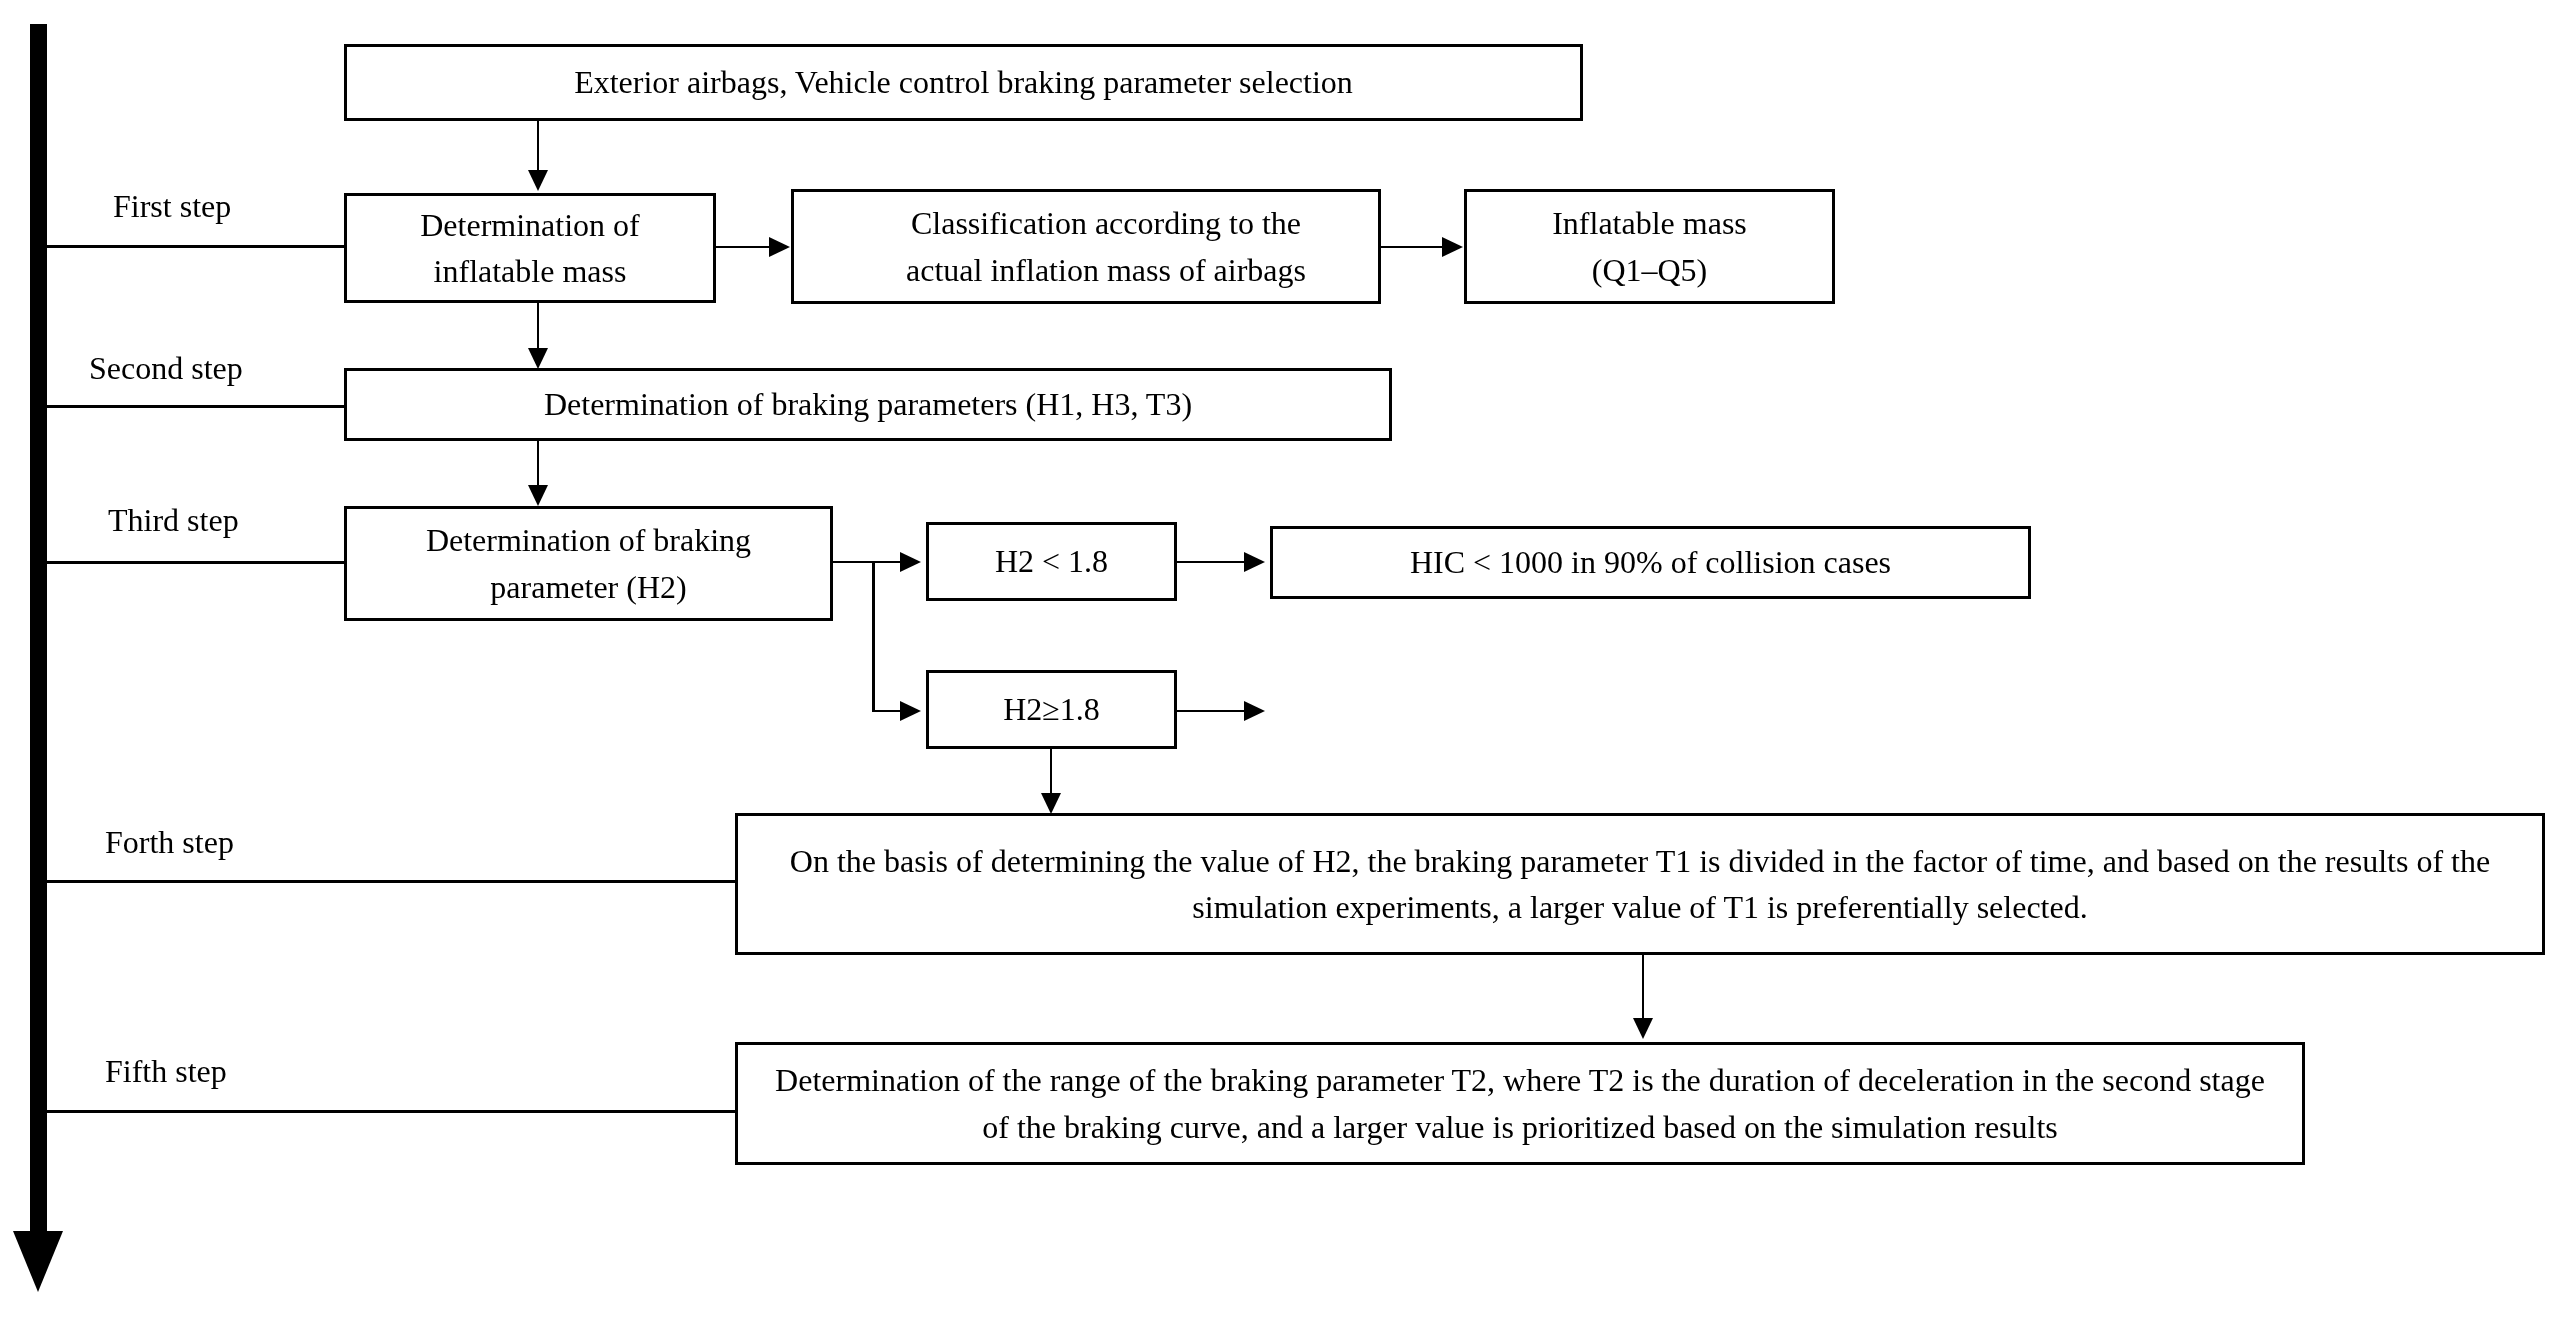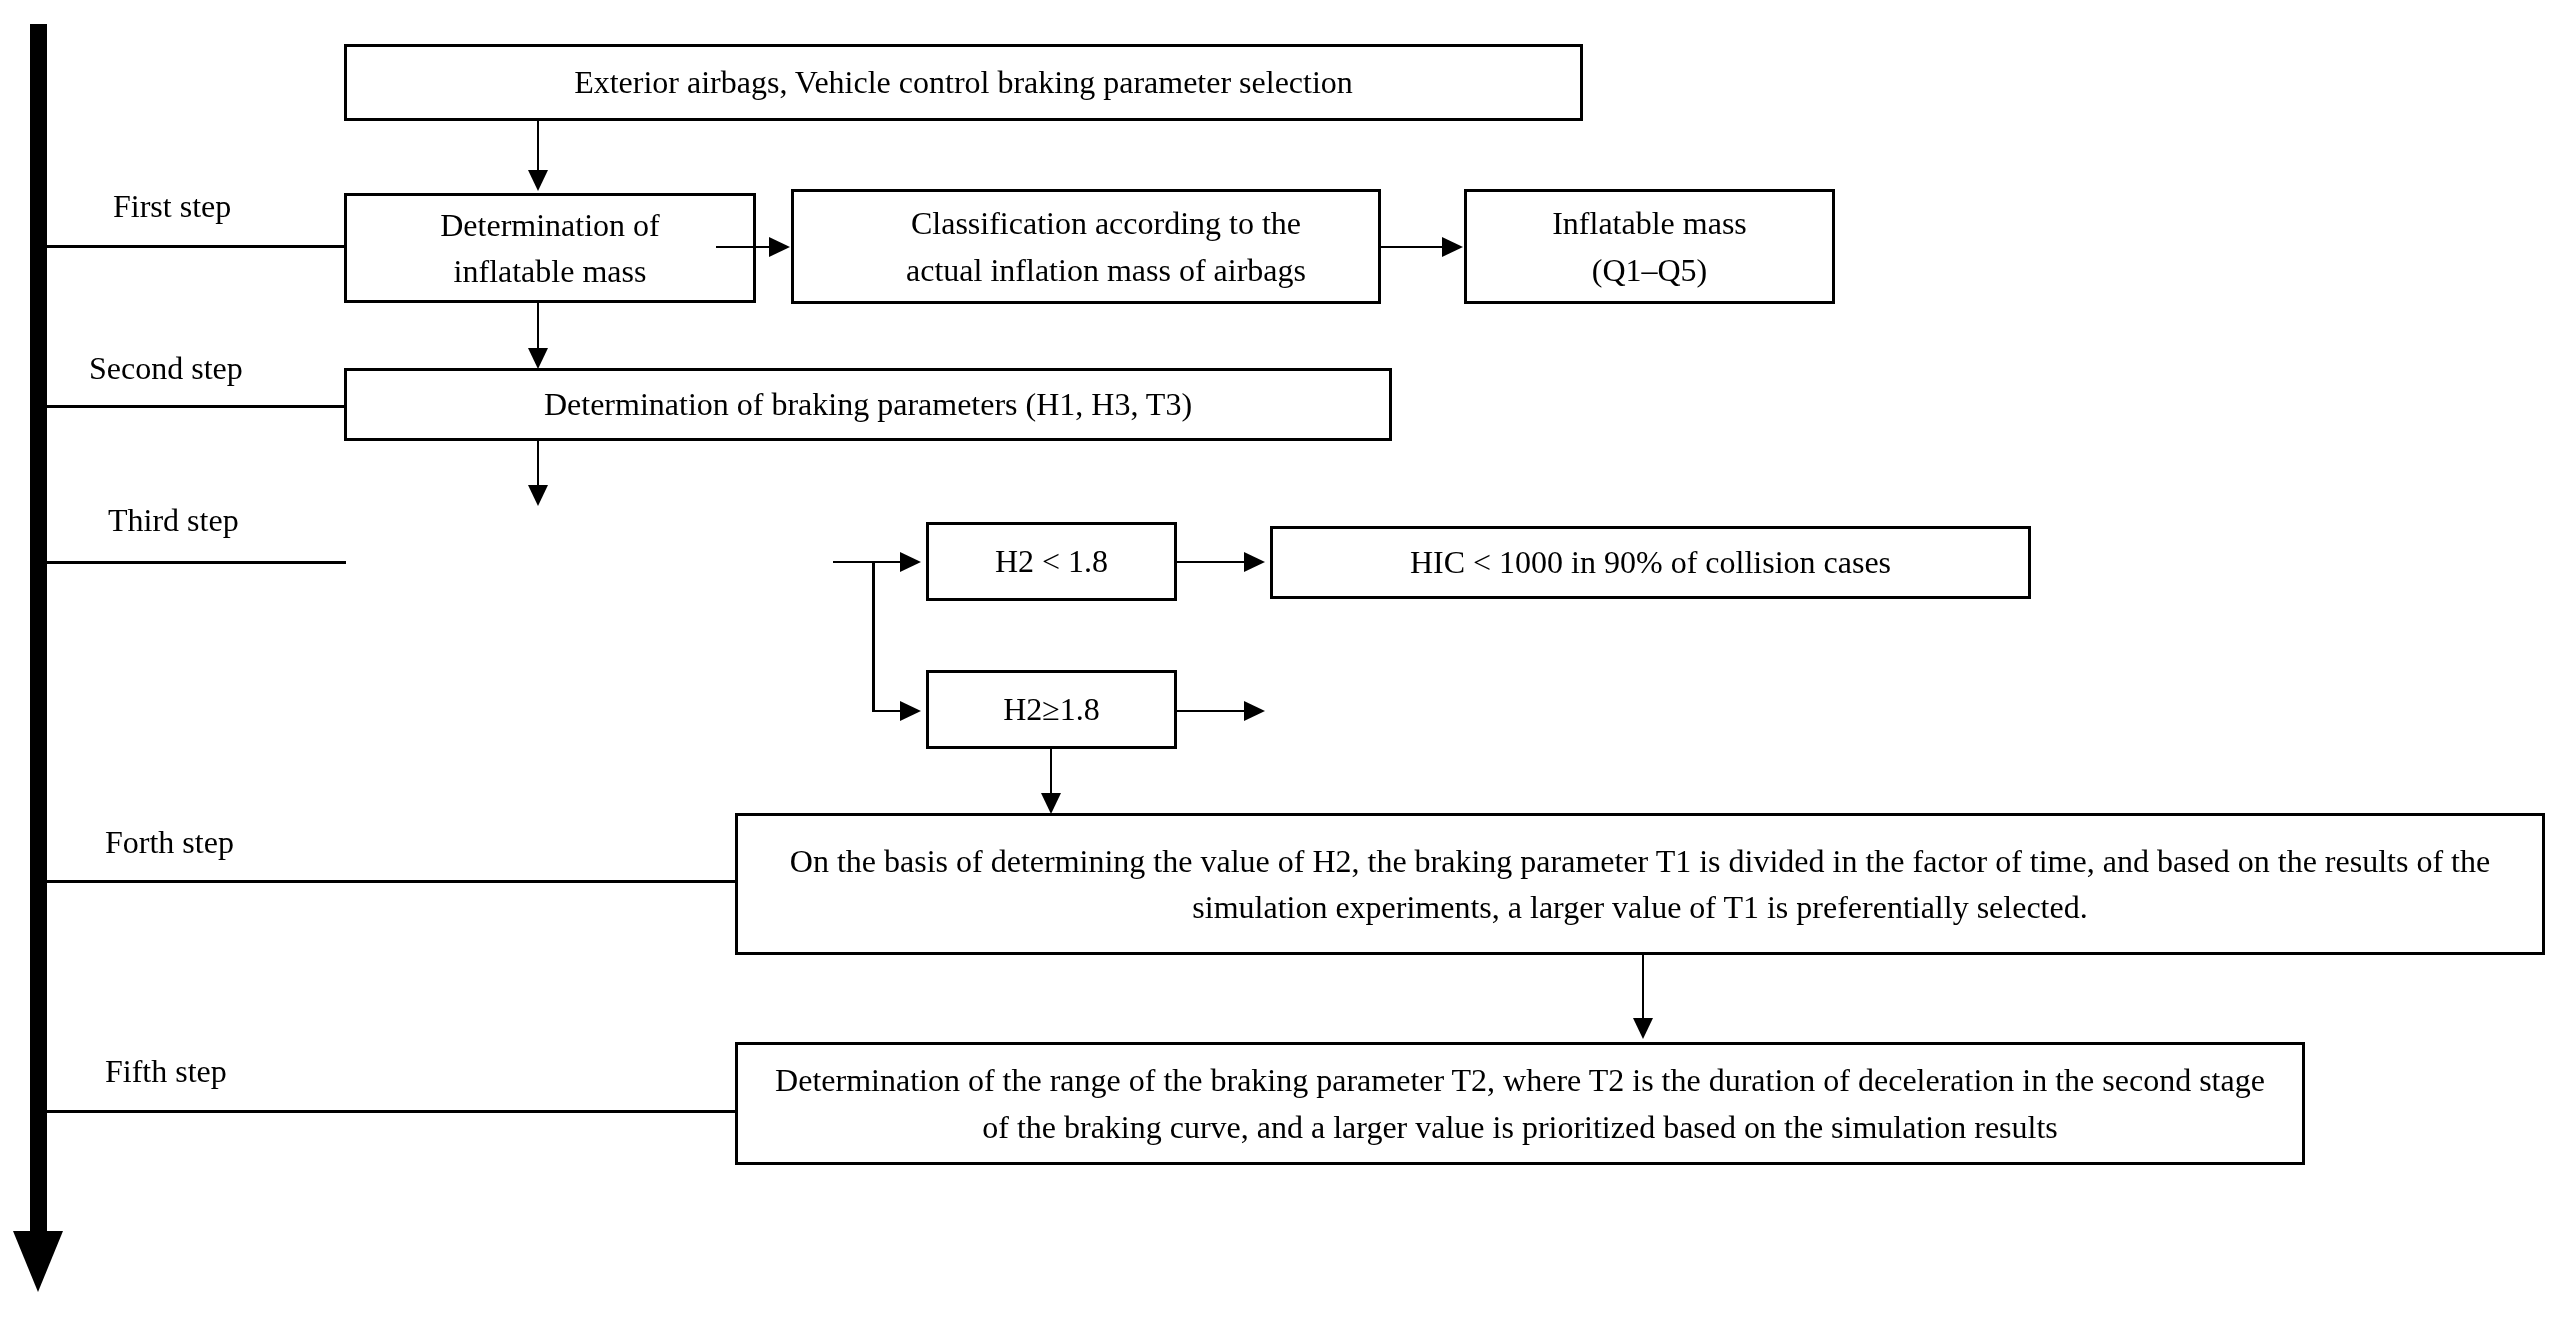--- a/index.html
+++ b/index.html
@@ -44,21 +44,21 @@
   <div class="box" style="left:344px;top:44px;width:1239px;height:77px;">
     <span id="titleText">Exterior airbags, Vehicle control braking parameter selection</span>
   </div>
 
   <div class="vline thin" style="left:537px;top:121px;height:50px;"></div>
   <div class="arrow-down" style="left:528px;top:170px;"></div>
 
   <div class="steplabel" style="left:113px;top:188px;">First step</div>
   <div class="hline" style="left:45px;top:245px;width:301px;"></div>
 
-  <div class="box" style="left:344px;top:193px;width:412px;height:110px;">
+  <div class="box" style="left:344px;top:193px;width:372px;height:110px;">
     <span id="inflatableMass">Determination of<br>inflatable mass</span>
   </div>
 
   <div class="hline thin" style="left:716px;top:246px;width:55px;"></div>
   <div class="arrow-right" style="left:769px;top:237px;"></div>
 
   <div class="box" style="left:791px;top:189px;width:590px;height:115px;padding-left:48px;">
     <span id="classification">Classification according to the<br>actual inflation mass of airbags</span>
   </div>
 
@@ -78,20 +78,23 @@
   <div class="box" style="left:344px;top:368px;width:1048px;height:73px;">
     <span id="brakingParams">Determination of braking parameters (H1, H3, T3)</span>
   </div>
 
   <div class="vline thin" style="left:537px;top:441px;height:47px;"></div>
   <div class="arrow-down" style="left:528px;top:485px;"></div>
 
   <div class="steplabel" style="left:108px;top:502px;">Third step</div>
   <div class="hline" style="left:45px;top:561px;width:301px;"></div>
 
+  <div class="box" style="left:344px;top:506px;width:489px;height:115px;">
+    <span id="brakingParamH2">Determination of braking<br>parameter (H2)</span>
+  </div>
 
 
   <div class="hline thin" style="left:833px;top:561px;width:69px;"></div>
   <div class="arrow-right" style="left:900px;top:552px;"></div>
 
   <div class="vline thin" style="left:872px;top:561px;width:3.2px;height:151px;"></div>
   <div class="hline thin" style="left:872px;top:710px;width:32px;"></div>
   <div class="arrow-right" style="left:900px;top:701px;"></div>
 
   <div class="box" style="left:926px;top:522px;width:251px;height:79px;">

